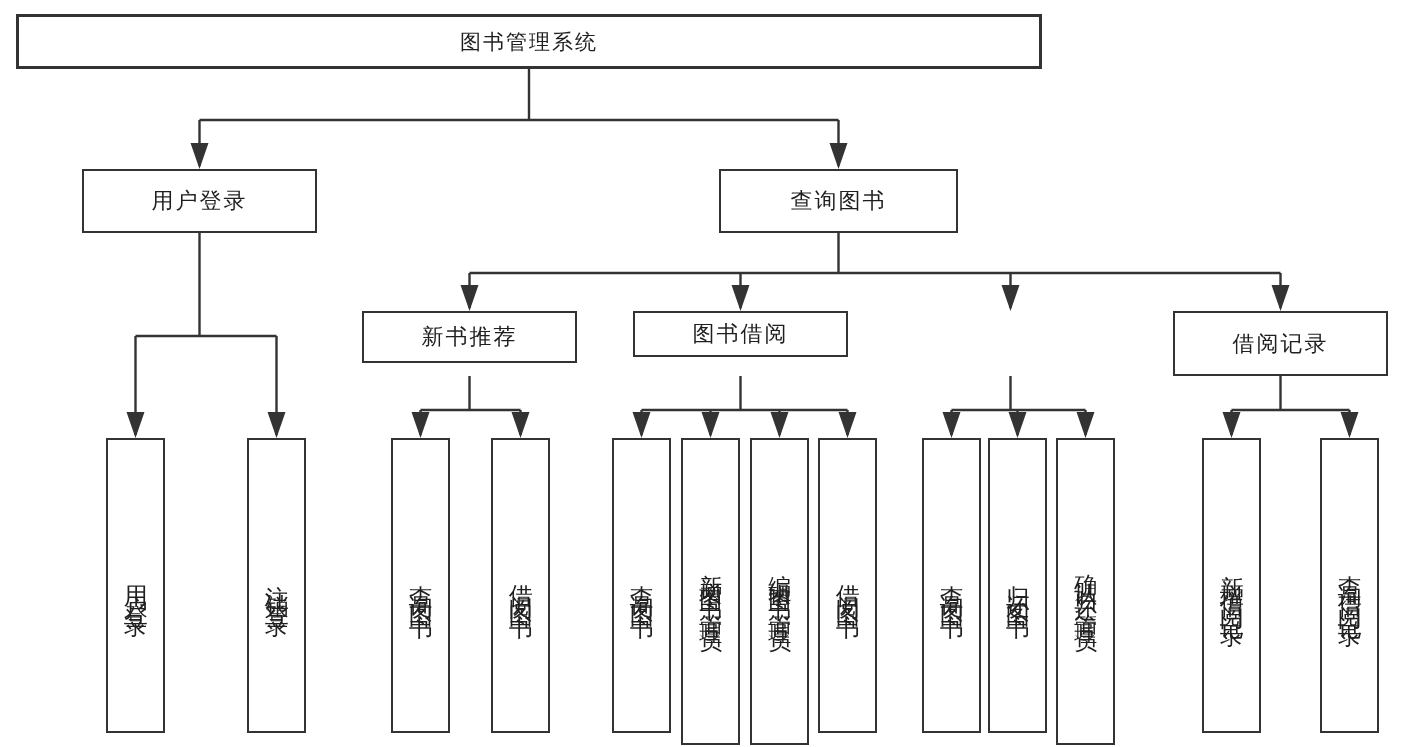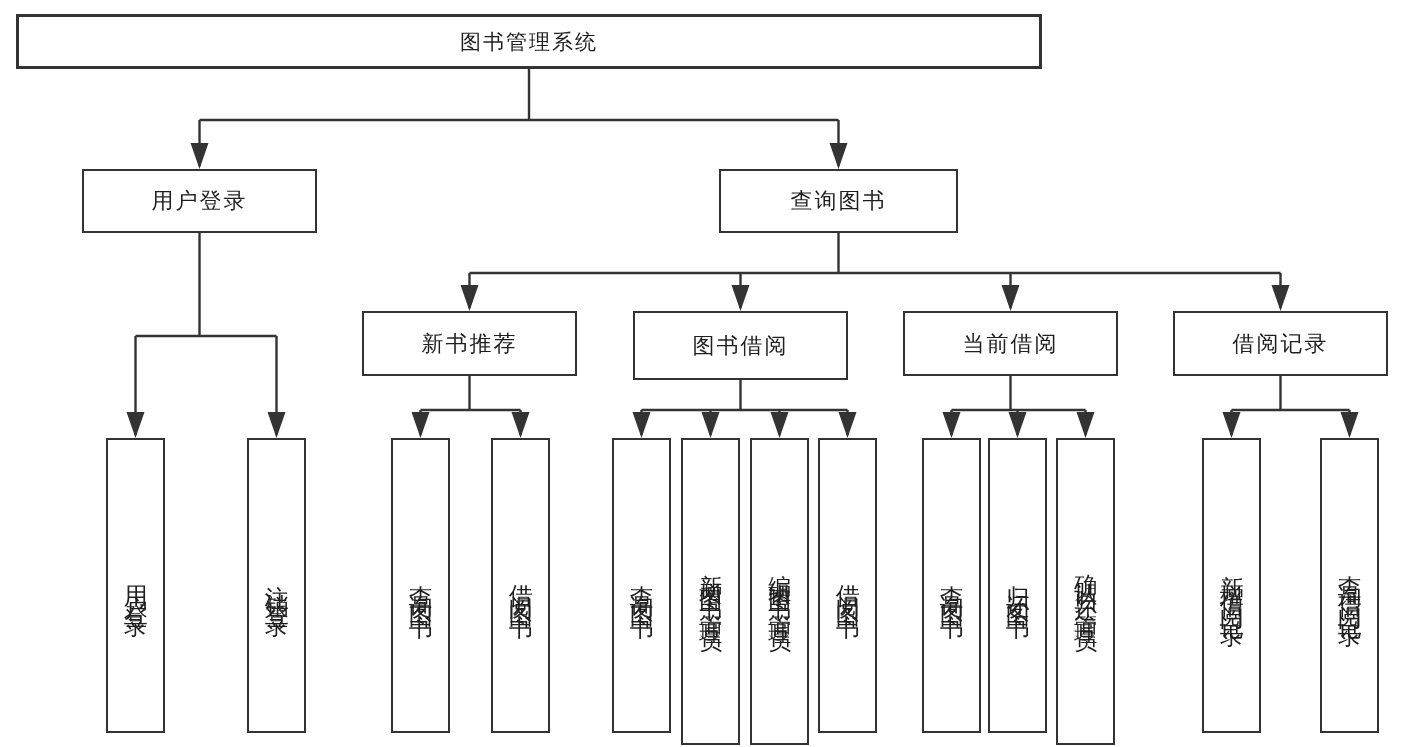--- a/index.html
+++ b/index.html
@@ -104,28 +104,25 @@
     <span class="hlabel">图书管理系统</span>
   </div>
 
   <div class="box lvl2" style="left:82px;top:169px;width:235px;height:64px;">
     <span class="hlabel">用户登录</span>
   </div>
   <div class="box lvl2" style="left:719px;top:169px;width:239px;height:64px;">
     <span class="hlabel">查询图书</span>
   </div>
 
-  <div class="box lvl3" style="left:362px;top:311px;width:215px;height:65px;">
+  <div class="box lvl3" style="left:362px;top:311px;width:215px;height:52px;">
     <span class="hlabel">新书推荐</span>
   </div>
-  <div class="box lvl3" style="left:633px;top:311px;width:215px;height:69px;">
+  <div class="box lvl3" style="left:633px;top:311px;width:215px;height:46px;">
     <span class="hlabel">图书借阅</span>
-  </div>
-  <div class="box lvl3" style="left:903px;top:311px;width:215px;height:65px;">
-    <span class="hlabel">当前借阅</span>
   </div>
   <div class="box lvl3" style="left:1173px;top:311px;width:215px;height:65px;">
     <span class="hlabel">借阅记录</span>
   </div>
 
   <div class="box leaf" style="left:106px;top:438px;width:59px;height:295px;">
     <span class="vtext">用户登录</span>
   </div>
   <div class="box leaf" style="left:247px;top:438px;width:59px;height:295px;">
     <span class="vtext">注销登录</span>

